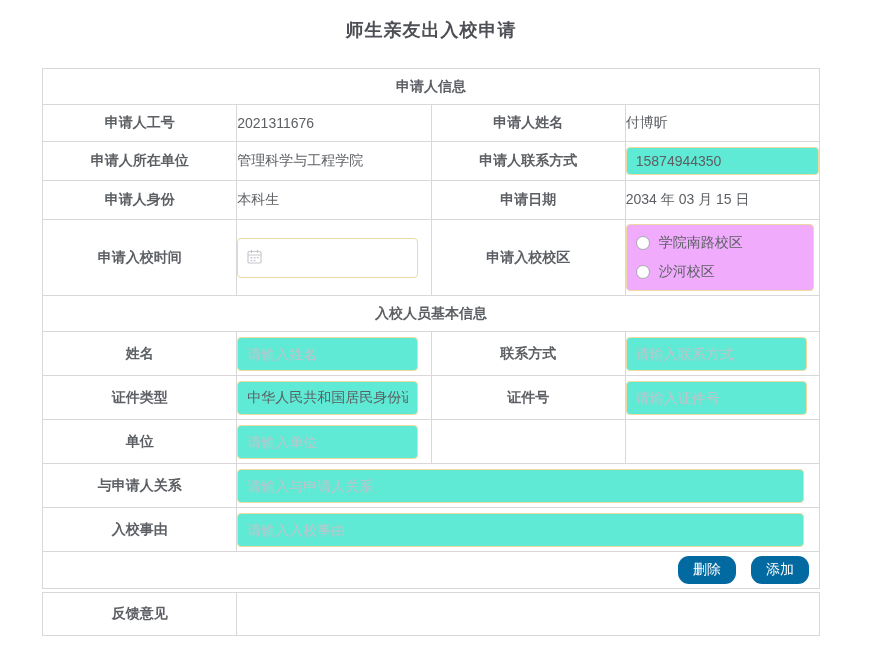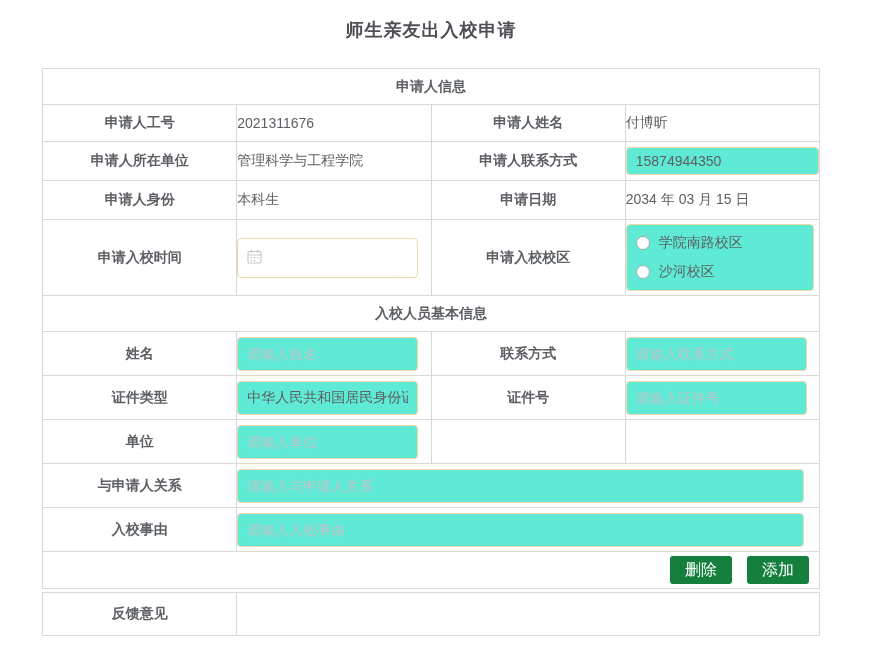--- a/index.html
+++ b/index.html
@@ -69,45 +69,45 @@
     padding-left: 9px;
     background: #fff;
   }
   .radio-box {
     width: 188px;
     border: 1px solid #eed9a2;
     border-radius: 4px;
     margin: 4px 0;
     padding: 9px 0 9px 9px;
     display: flex; flex-direction: column; gap: 11px;
-    background: #5eead4;
+    background: #f0abfc;
   }
   .radio-option {
     display: flex; align-items: center;
     font-size: 14px; color: #5c5f63;
     cursor: pointer;
   }
   .radio-circle {
     width: 14px; height: 14px;
     border: 1px solid #a6a9ad;
     border-radius: 50%;
     background: #fff;
     display: inline-block;
     margin-right: 9px;
     flex: 0 0 auto;
   }
   tr.button-row td { height: 37px; text-align: right; padding-right: 10px; }
   .action-btn {
-    background: #15803d;
+    background: #0369a1;
     color: #ffffff;
     border: none;
-    border-radius: 3px;
+    border-radius: 11px;
     height: 28px;
     padding: 0 15px;
-    font-size: 16px;
+    font-size: 14px;
     margin-left: 11px;
     cursor: pointer;
     font-family: "Liberation Sans", "DejaVu Sans", sans-serif;
   }
   table.feedback-table { margin-top: 3px; }
   tr.feedback-row td { height: 43px; }
   .cal-icon { display: inline-block; }
 </style>
 </head>
 <body>

